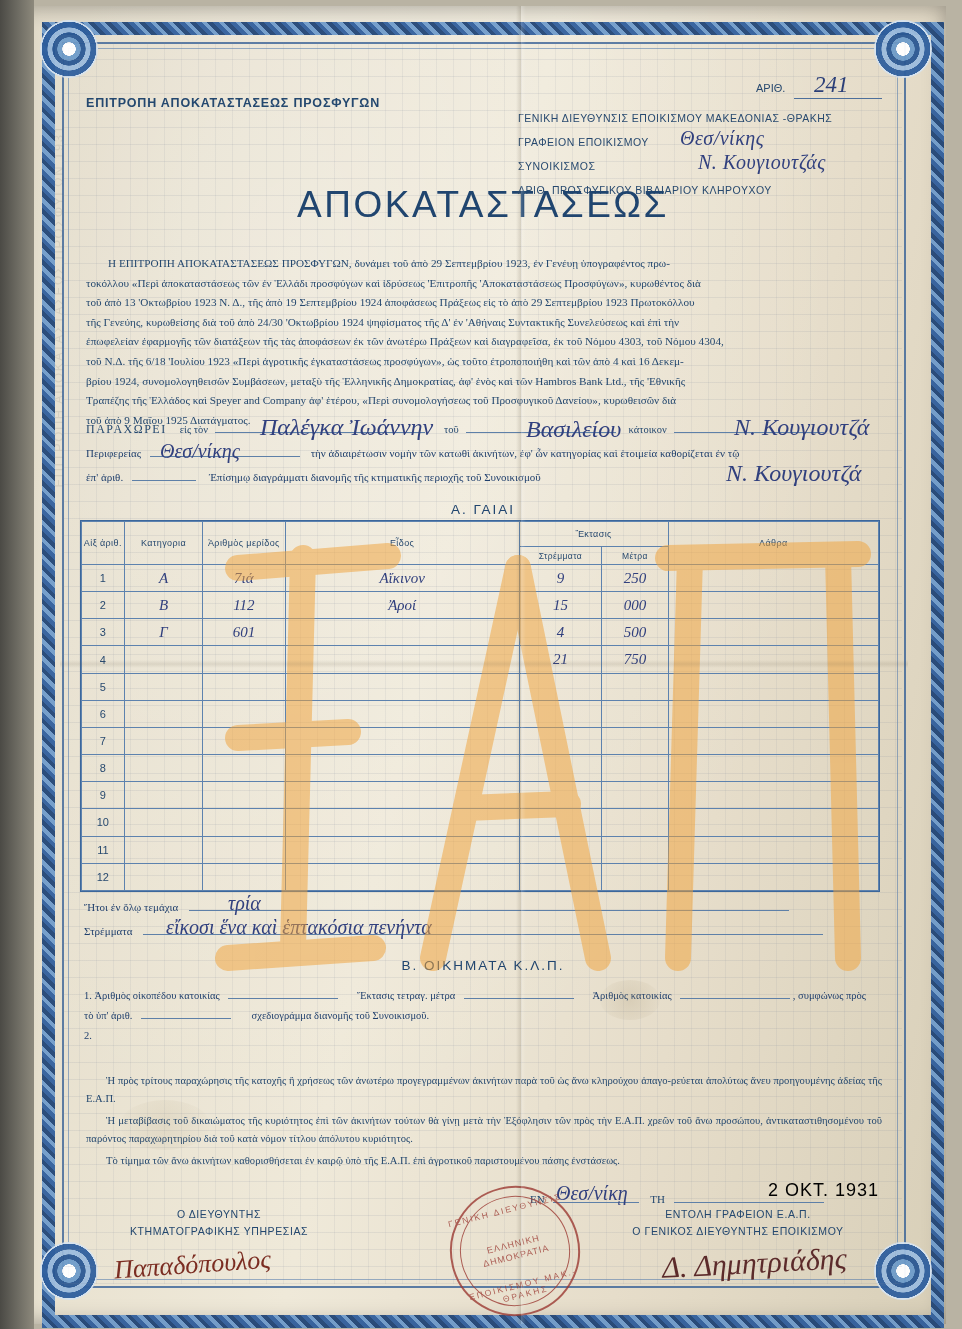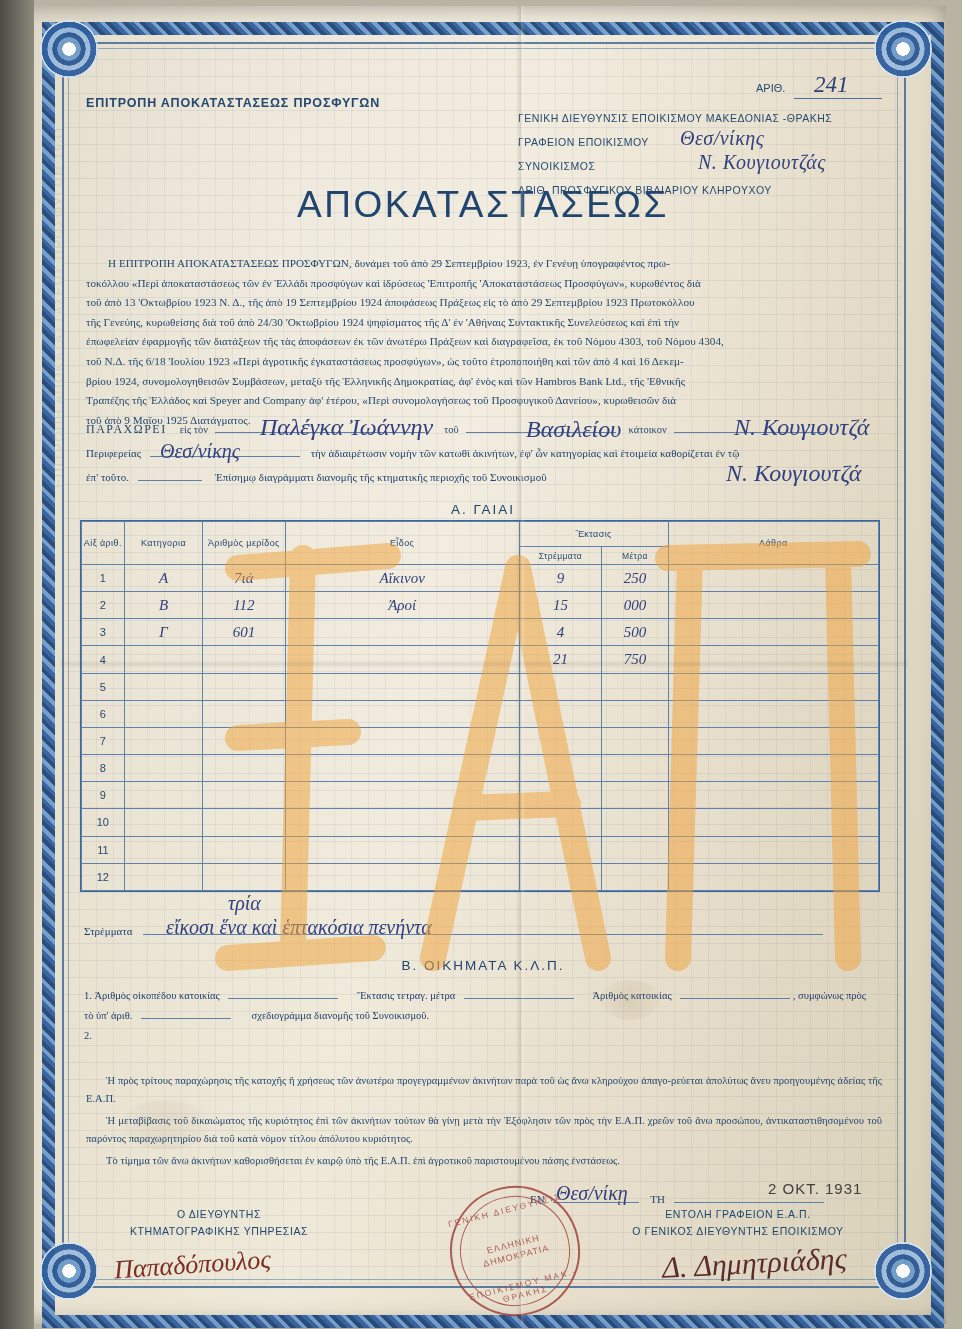--- a/index.html
+++ b/index.html
@@ -258,21 +258,21 @@
   #clauses p { margin: 0 0 4px 0; text-indent: 20px; }
 
   
   #foot-place {
     position: absolute; left: 452px; top: 1132px;
     font-size: 11px; color: #24486f;
   }
   #foot-date {
     position: absolute; left: 690px; top: 1122px;
     font-family: "Liberation Sans", sans-serif;
-    font-size: 15px; color: #404040; letter-spacing: 1px; text-align: center;
+    font-size: 18px; color: #000000; letter-spacing: 1px; text-align: center;
   }
   #foot-left {
     position: absolute; left: 26px; top: 1148px; width: 230px;
     text-align: center;
     font-family: "Liberation Sans", sans-serif;
     font-size: 10.5px; line-height: 17px; letter-spacing: 0.6px; color: #24486f;
   }
   #foot-right {
     position: absolute; left: 520px; top: 1148px; width: 280px;
     text-align: center;
@@ -401,21 +401,21 @@
     <div class="hw hw-lg" style="left:656px; top:356px;">Ν. Κουγιουτζά</div>
 
     <div id="ln2">
       <span>Περιφερείας</span>
       <span class="fill-line" style="width:150px; margin-left:6px"></span>
       <span style="margin-left:8px">τὴν ἀδιαιρέτωσιν νομὴν τῶν κατωθὶ ἀκινήτων, ἐφ' ὧν κατηγορίας καὶ ἑτοιμεία καθορίζεται ἐν τῷ</span>
     </div>
     <div class="hw hw-md" style="left:82px; top:382px;">Θεσ/νίκης</div>
 
     <div id="ln3">
-      <span>ἐπ' τοῦτο.</span>
+      <span>ἐπ' ἀριθ.</span>
       <span class="fill-line" style="width:64px; margin-left:6px"></span>
       <span style="margin-left:10px">Ἐπίσημῳ διαγράμματι διανομῆς τῆς κτηματικῆς περιοχῆς τοῦ Συνοικισμοῦ</span>
     </div>
     <div class="hw hw-lg" style="left:648px; top:402px;">Ν. Κουγιουτζά</div>
 
     <div id="secA-title">Α. ΓΑΙΑΙ</div>
 
     <div id="table">
       <table>
         <thead>
@@ -538,20 +538,24 @@
               <td class="col-c"></td>
               <td class="col-d"></td>
               <td class="col-e1"></td>
               <td class="col-e2"></td>
               <td class="col-f"></td>
             </tr>
           </tbody>
       </table>
     </div>
 
+    <div id="below-table1">
+      <span>Ἤτοι ἐν ὅλῳ τεμάχια</span>
+      <span class="fill-line" style="width:600px; margin-left:8px"></span>
+    </div>
     <div class="hw hw-md" style="left:136px; top:834px;margin-left:14px;">τρία</div>
 
     <div id="below-table2">
       <span>Στρέμματα</span>
       <span class="fill-line" style="width:680px; margin-left:8px"></span>
     </div>
     <div class="hw hw-md" style="left:88px; top:858px;">εἴκοσι ἕνα καὶ ἑπτακόσια πενήντα</div>
 
     <div id="secB-title">Β. ΟΙΚΗΜΑΤΑ Κ.Λ.Π.</div>
     <div id="secB-1">

